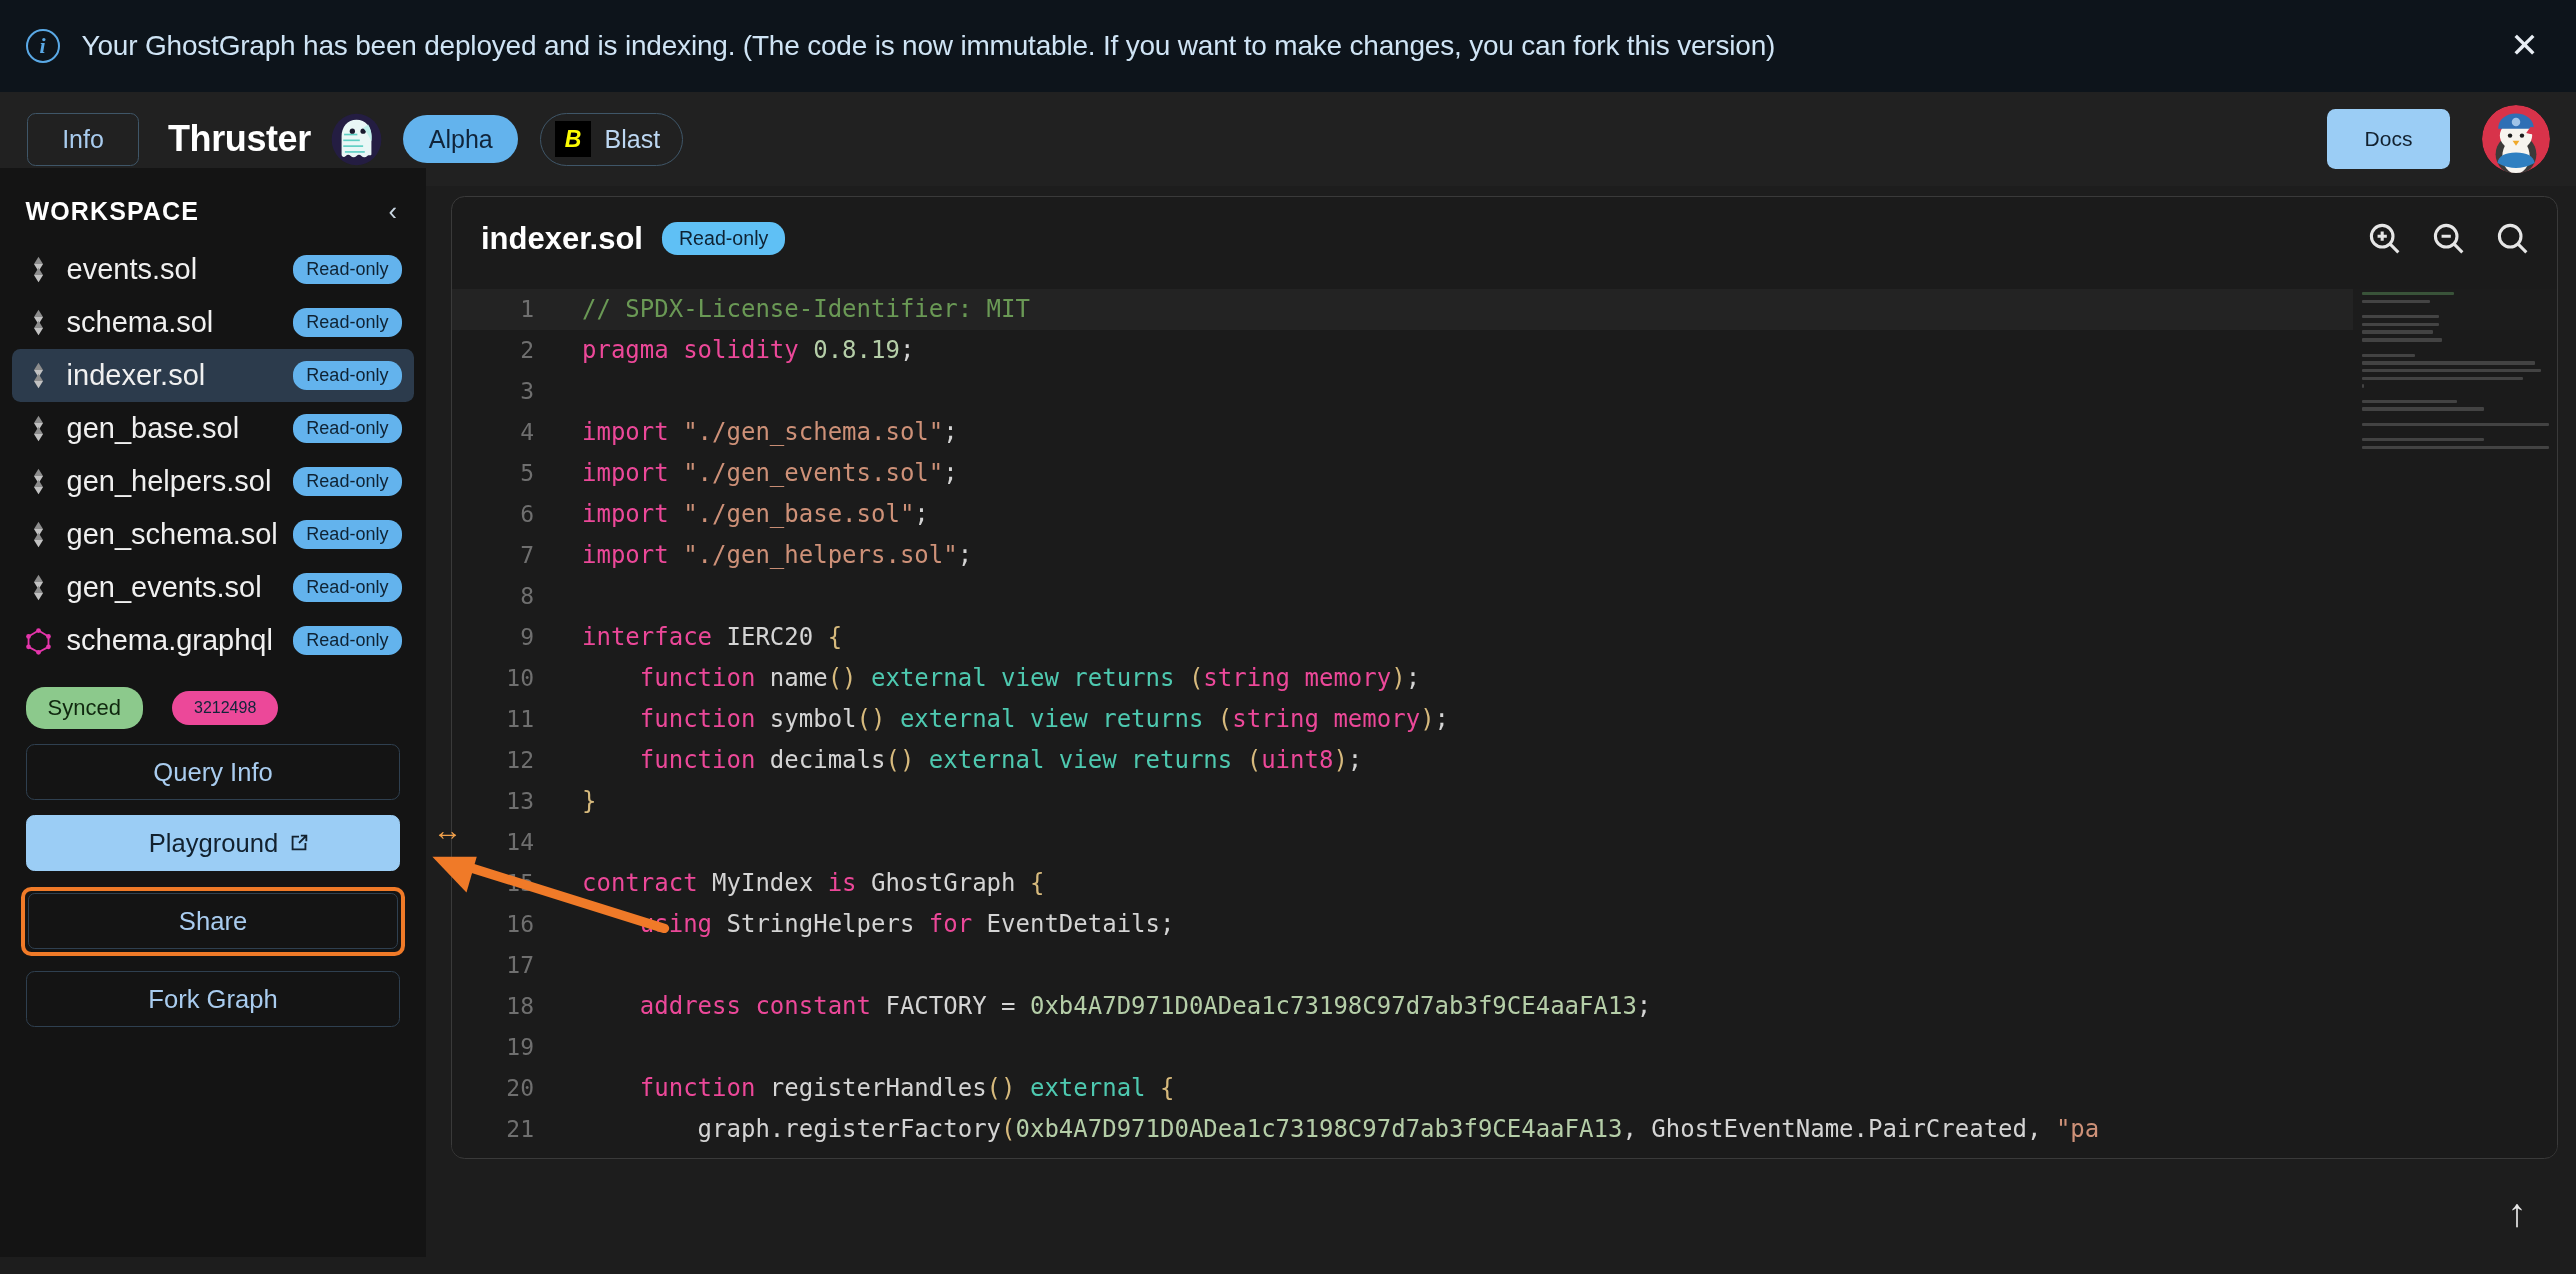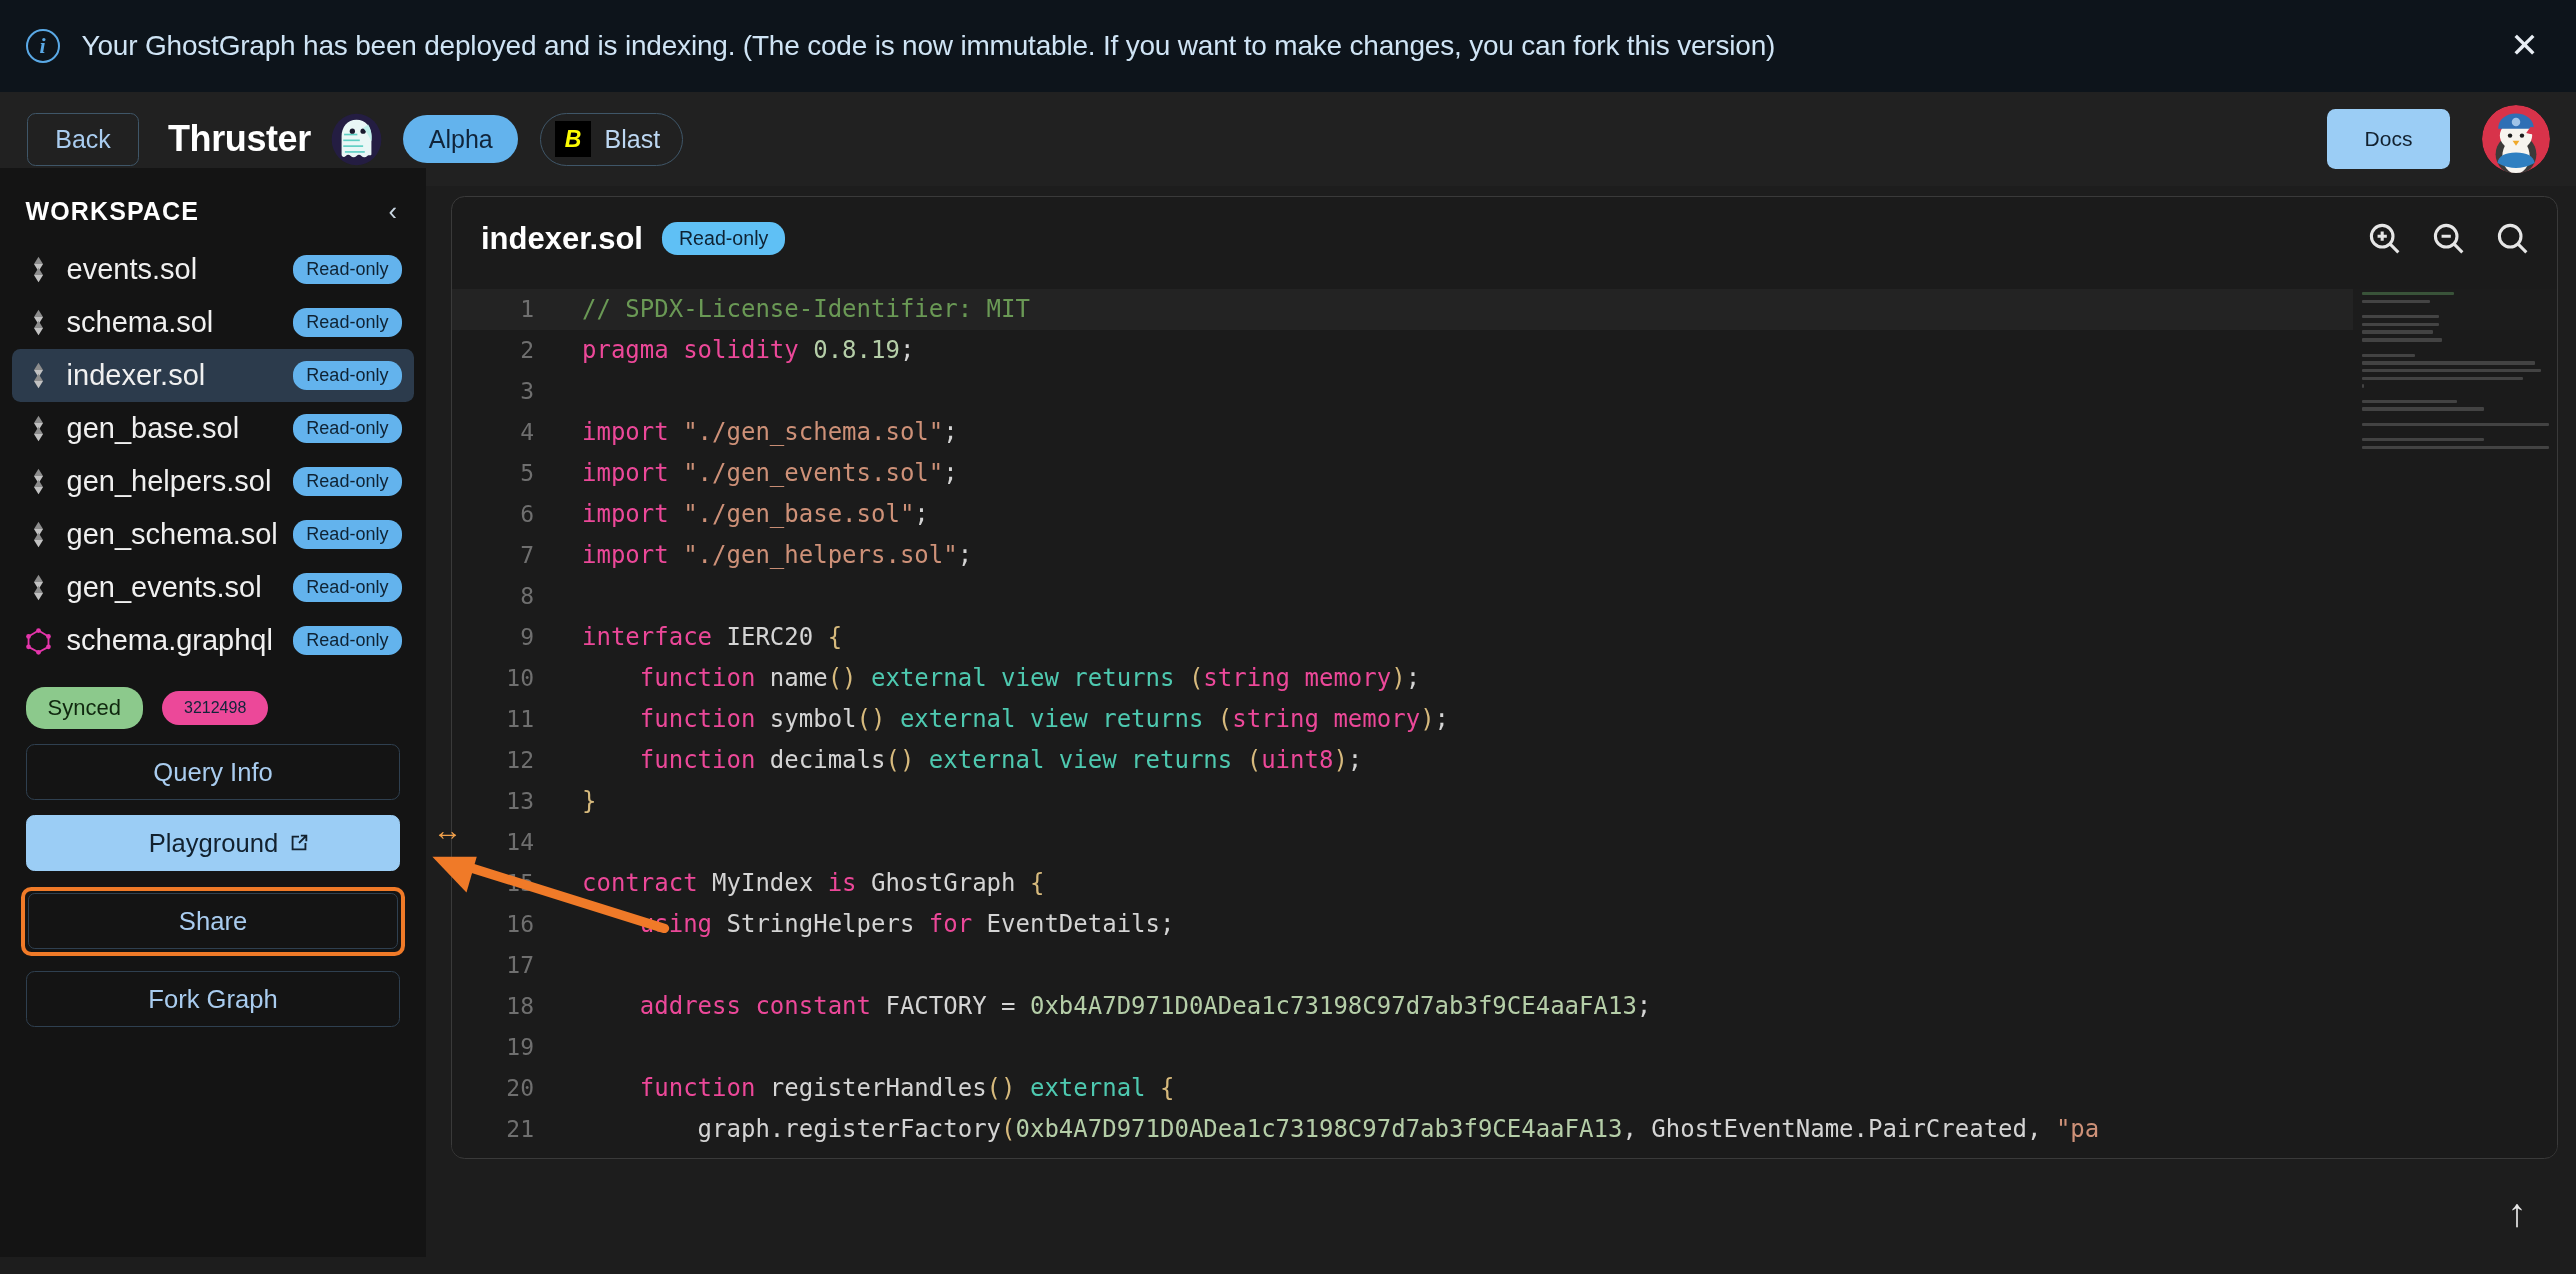--- a/index.html
+++ b/index.html
@@ -93,21 +93,21 @@
     padding:0 12px; border-radius:8.5px; cursor:pointer;
   }
   .file-row.active { background:#2c3b4c; }
   .file-icon { width:29px; height:29px; margin-right:13.6px; flex:none; }
   .file-name { color:#f0f0f0; font-size:29px; flex:1; white-space:nowrap; }
   .ro-badge {
     background:#63b3ed; color:#0f2233; font-size:18px; border-radius:13.6px;
     padding:4.3px 13.6px; white-space:nowrap;
   }
 
-  .status-row { display:flex; gap:19px; padding:20.4px 25.6px 0 25.6px; align-items:center; }
+  .status-row { display:flex; gap:29px; padding:20.4px 25.6px 0 25.6px; align-items:center; }
   .pill-synced {
     background:#8cc98c; color:#10280f; font-size:22px; border-radius:19px;
     padding:7.7px 22px;
   }
   .pill-block {
     background:#ec4899; color:#11243a; font-size:16px; border-radius:19px;
     padding:7.7px 22px;
   }
 
   .side-actions { padding:15.3px 25.6px 0 25.6px; display:flex; flex-direction:column; gap:15.3px; }
@@ -184,21 +184,21 @@
 
 <div id="app">
 
   <div class="banner">
     <div class="banner-info-icon">i</div>
     <div class="banner-text">Your GhostGraph has been deployed and is indexing. (The code is now immutable. If you want to make changes, you can fork this version)</div>
     <div class="banner-close">✕</div>
   </div>
 
   <div class="topbar">
-    <div class="back-btn">Back</div>
+    <div class="back-btn">Info</div>
     <div class="app-title">Thruster</div>
 
     <svg class="ghost-avatar" viewBox="0 0 64 64">
       <ellipse cx="32" cy="32" rx="30" ry="31" fill="#241d42"></ellipse>
       <path d="M32 8c-11 0-18 9-18 20v22c0 3 3 4 5 2 2-2 4-2 6 0 2 2 5 2 7 0 2-2 4-2 6 0 2 2 5 2 7 0 2-2 4 0 5-2V28c0-11-7-20-18-20z" fill="#e9f7f6"></path>
       <g stroke="#5ecfc4" stroke-width="2">
         <line x1="17" y1="26" x2="33" y2="26"></line>
           <line x1="16" y1="33" x2="36" y2="33"></line>
         <line x1="16" y1="40" x2="40" y2="40"></line>
           <line x1="18" y1="47" x2="42" y2="47"></line>

